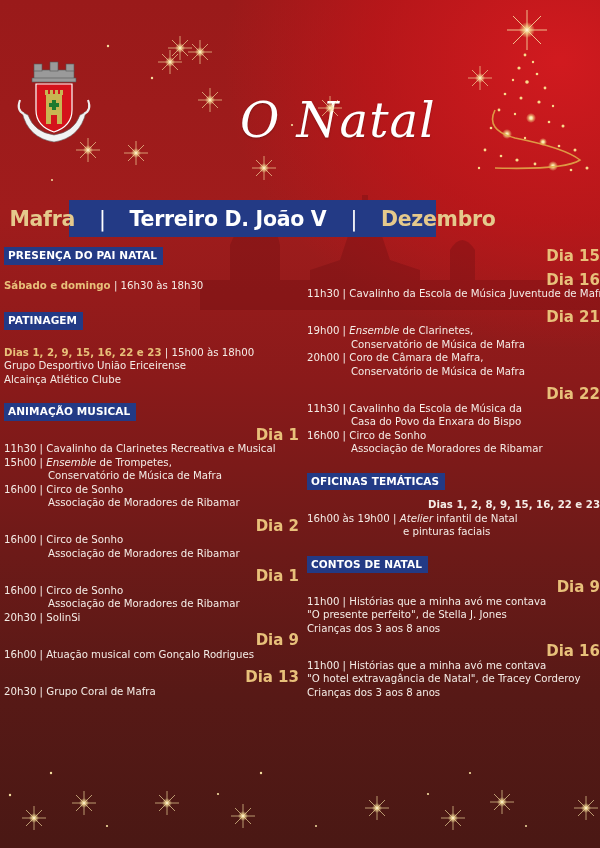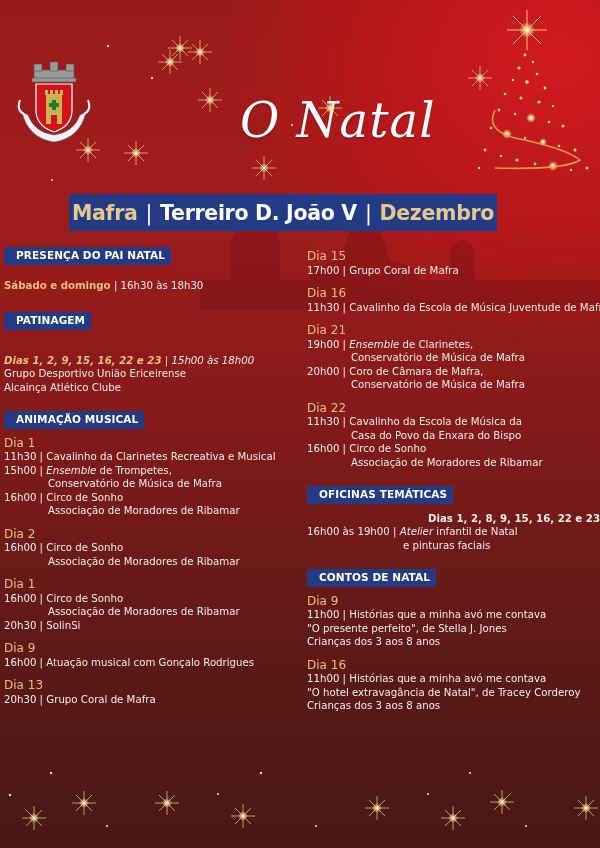--- a/index.html
+++ b/index.html
@@ -26,40 +26,40 @@
     text-shadow:0 1px 2px rgba(0,0,0,0.25);
     margin-top:48px;
   }
   .title-1 { left:240px; top:44px; font-size:48px; }
   .title-2 { left:230px; top:108px; font-size:48px; }
 
   .tree { position:absolute; left:455px; top:10px; width:145px; height:170px; }
 
   
   .banner {
-    position:absolute; left:69px; top:194px; width:428px; height:37px;
+    position:absolute; left:69px; top:200px; width:367px; height:37px;
     background:#233a85; display:flex; align-items:center; justify-content:center;
     font-family:"DejaVu Sans", sans-serif; font-weight:bold; font-size:20.5px;
-    white-space:nowrap; letter-spacing:-0.3px;
+    white-space:nowrap; letter-spacing:-0.3px;gap:16px;
   }
   .banner .gold { color:#e5c98c; }
   .banner .white { color:#fff; }
   .banner .sep { color:#fff; margin:0 8px; font-weight:normal; }
 
   
   .col { position:absolute; font-size:10.2px; line-height:13.5px; }
   .col-left { left:4px; top:247px; width:295px; }
   .col-right { left:307px; top:250px; width:293px; }
 
   .section-head {
     display:inline-block; background:#233a85; color:#fff; font-weight:bold;
-    font-size:10.5px; padding:2px 6px 2px 12px; margin-bottom:8px; letter-spacing:0.1px;
+    font-size:10.5px; padding:2px 6px 2px 4px; margin-bottom:8px; letter-spacing:0.1px;
   }
   .gold-b { color:#e8c07a; font-weight:bold;text-align:right; }
-  .day { color:#e8c07a; font-weight:normal; font-size:12px; }
+  .day { color:#e8c07a; font-weight:bold; font-size:15px;text-align:right; }
   .line { white-space:nowrap; color:#f4ece6; }
   .indent { padding-left:44px; }
   .indent-wide { padding-left:96px; }
   .gap { height:10px; }
   .it { font-style:italic; }
 
   .stars { position:absolute; inset:0; pointer-events:none; }
 </style>
 </head>
 <body>
@@ -225,21 +225,21 @@
       <div class="line" style="margin-top:6px;">
         <span class="gold-b">Sábado e domingo</span>
         <span>| 16h30 às 18h30</span>
       </div>
     </div>
 
     <div class="gap" style="height:20px"></div>
 
     <div>
       <div class="section-head">PATINAGEM</div>
-      <div class="line" style="margin-top:16px;font-style:italic;">
+      <div class="line" style="margin-top:8px;">
         <span class="gold-b">Dias 1, 2, 9, 15, 16, 22 e 23</span>
         <span>| 15h00 às 18h00</span>
       </div>
       <div class="line">Grupo Desportivo União Ericeirense</div>
       <div class="line">Alcainça Atlético Clube</div>
     </div>
 
     <div class="gap" style="height:17px"></div>
 
     <div>
@@ -285,21 +285,20 @@
         <div class="day">Dia 13</div>
         <div class="line"><span>20h30 |</span> <span>Grupo Coral de Mafra</span></div>
       </div>
     </div>
   </div>
 
   <div class="col col-right">
 
     <div>
       <div class="day">Dia 15</div>
-      <div class="line"><span>17h00 |</span> <span>Grupo Coral de Mafra</span></div>
     </div>
     <div class="gap"></div>
 
     <div>
       <div class="day">Dia 16</div>
       <div class="line"><span>11h30 |</span> <span>Cavalinho da Escola de Música Juventude de Mafra</span></div>
     </div>
     <div class="gap"></div>
 
     <div>

